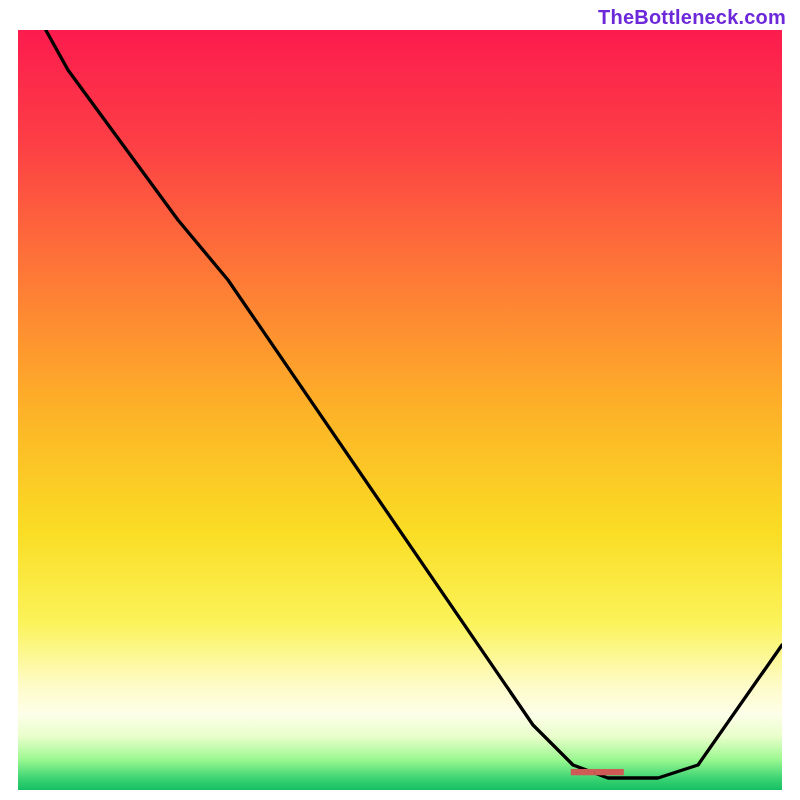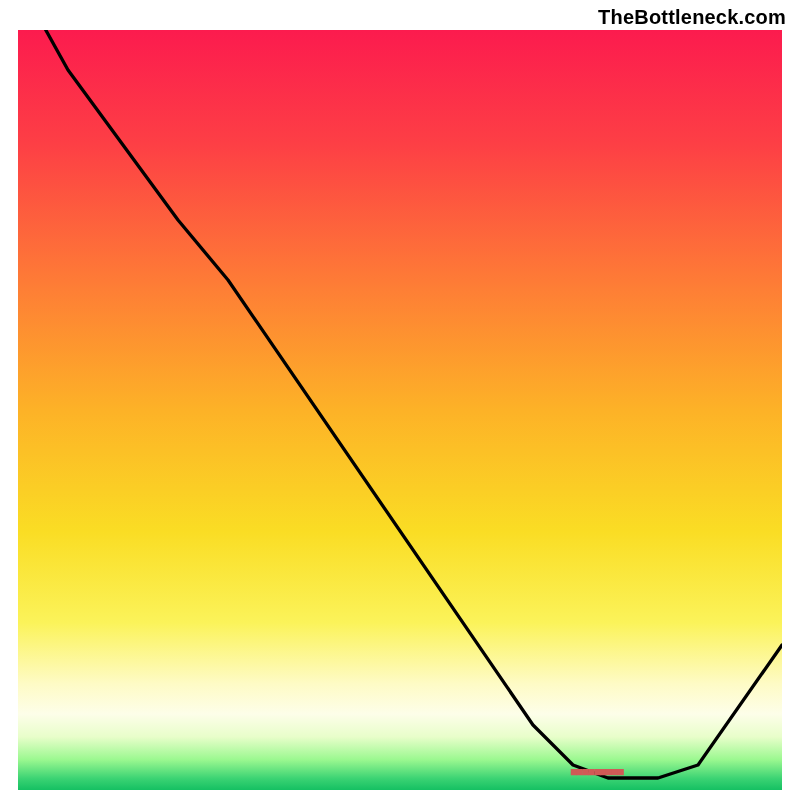--- a/index.html
+++ b/index.html
@@ -5,21 +5,21 @@
   * { margin: 0; padding: 0; box-sizing: border-box; }
   html, body { width: 800px; height: 800px; overflow: hidden; background: #fff; }
   .wrap { position: relative; width: 800px; height: 800px; }
   .attribution {
     position: absolute;
     top: 6px;
     right: 14px;
     font-family: Arial, Helvetica, sans-serif;
     font-size: 20px;
     font-weight: bold;
-    color: #000000;
+    color: #6d28d9;
     letter-spacing: 0.2px;
   }
   .plot {
     position: absolute;
     left: 18px;
     top: 30px;
     width: 764px;
     height: 760px;
     overflow: hidden;
     background: linear-gradient(

